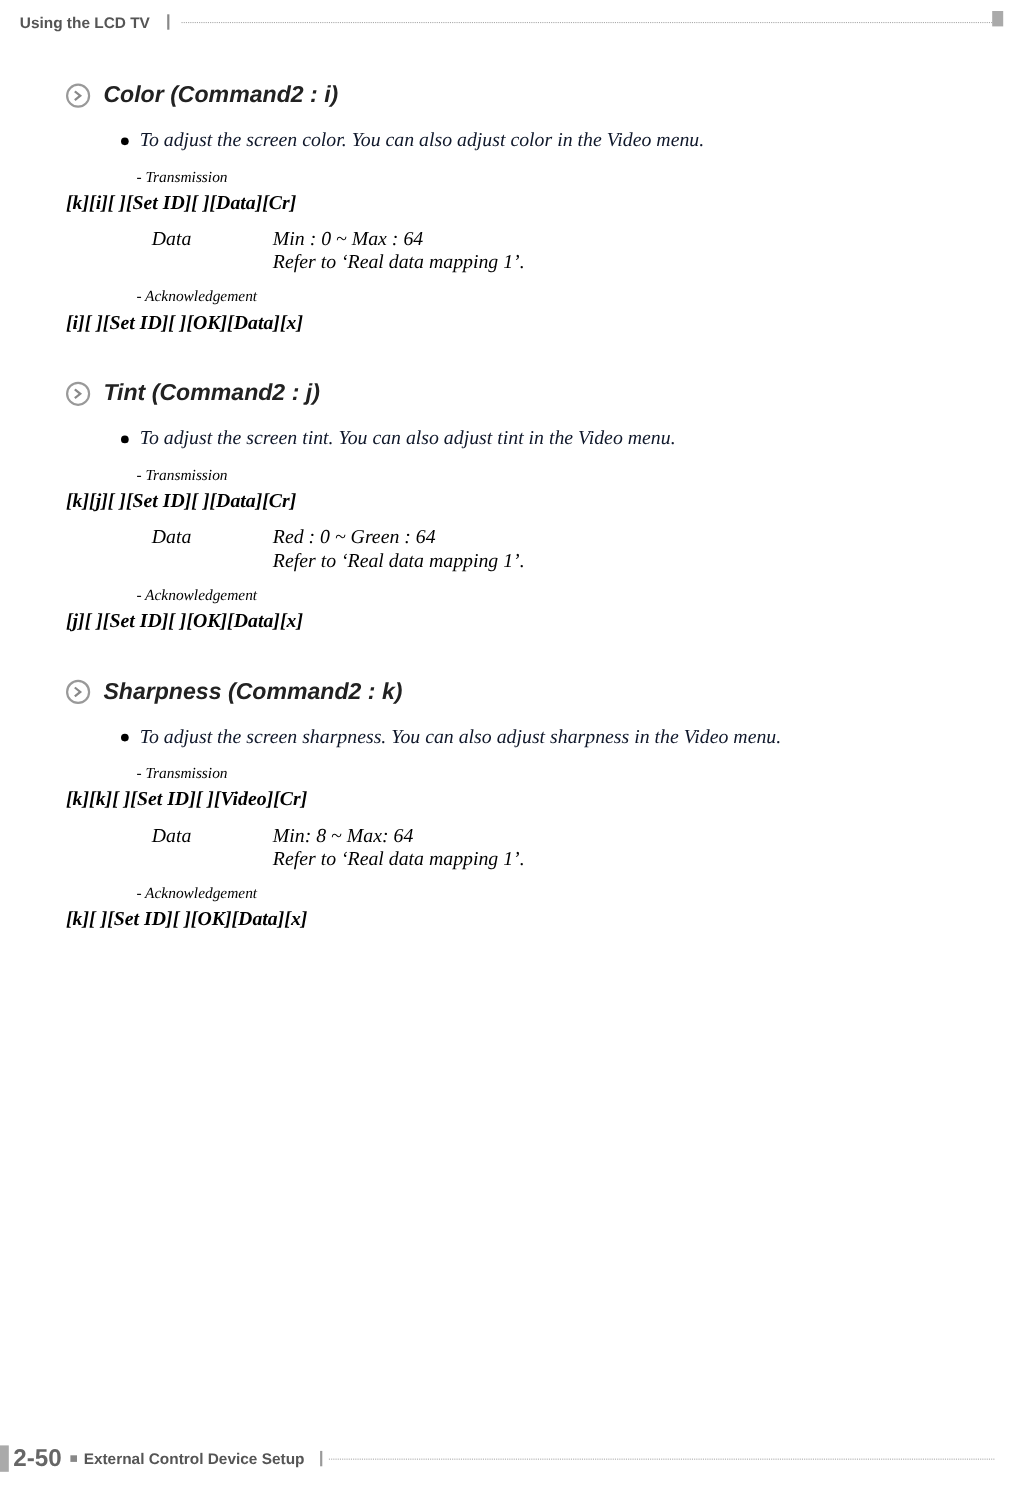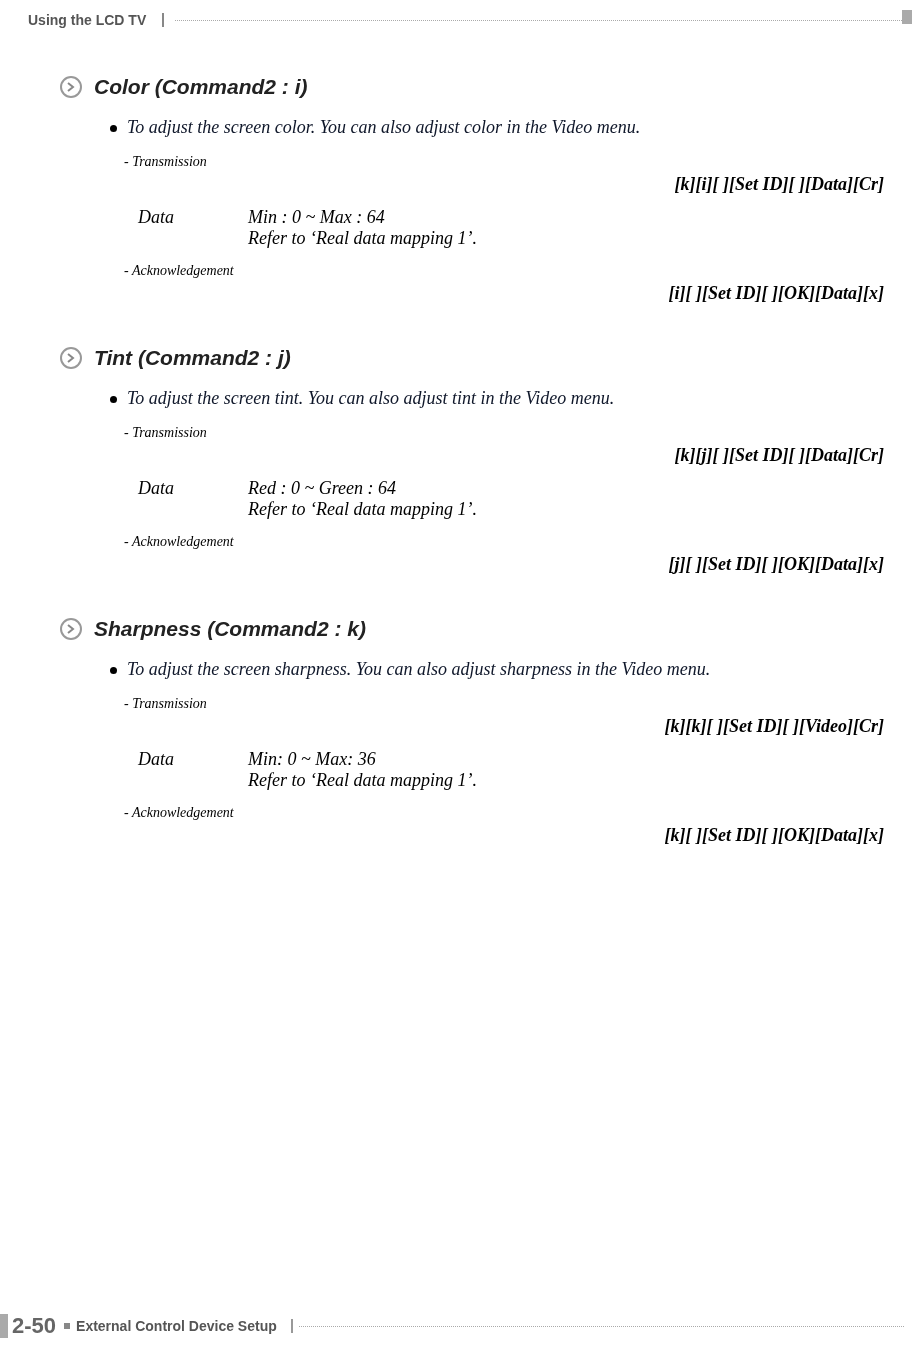--- a/index.html
+++ b/index.html
@@ -8,21 +8,21 @@
     font-family: Georgia, 'Times New Roman', serif;
     background: #fff;
     width: 924px;
     height: 1367px;
     position: relative;
     overflow: hidden;
   }
   .top-header {
     position: absolute;
     top: 12px;
-    left: 28px;
+    left: 18px;
     right: 20px;
     display: flex;
     align-items: center;
   }
   .top-header-label {
     font-family: Arial, sans-serif;
     font-weight: bold;
     font-size: 14px;
     color: #555;
     padding-right: 10px;
@@ -103,21 +103,21 @@
   .bullet-text {
     font-size: 18px;
     color: #0f172a;
   }
   .sub-label {
     margin-left: 64px;
     font-size: 14px;
     margin-bottom: 4px;
   }
   .code-line {
-    text-align: right;
+    text-align: left;
     font-weight: bold;
     font-size: 18px;
     margin-bottom: 12px;
     margin-top: 2px;
   }
   .data-row {
     margin-left: 78px;
     display: flex;
     margin-bottom: 14px;
   }
@@ -249,21 +249,21 @@
     </div>
     <div class="bullet-row">
       <span class="bullet"></span>
       <span class="bullet-text">To adjust the screen sharpness. You can also adjust sharpness in the Video menu.</span>
     </div>
     <div class="sub-label">- Transmission</div>
     <div class="code-line">[k][k][ ][Set ID][ ][Video][Cr]</div>
     <div class="data-row">
       <span class="data-label">Data</span>
       <span class="data-values">
-        <div>Min: 0 ~ Max: 36</div>
+        <div>Min: 8 ~ Max: 64</div>
         <div>Refer to ‘Real data mapping 1’.</div>
       </span>
     </div>
     <div class="sub-label">- Acknowledgement</div>
     <div class="code-line">[k][ ][Set ID][ ][OK][Data][x]</div>
   </div>
 
 </div>
 
 <div class="footer">

